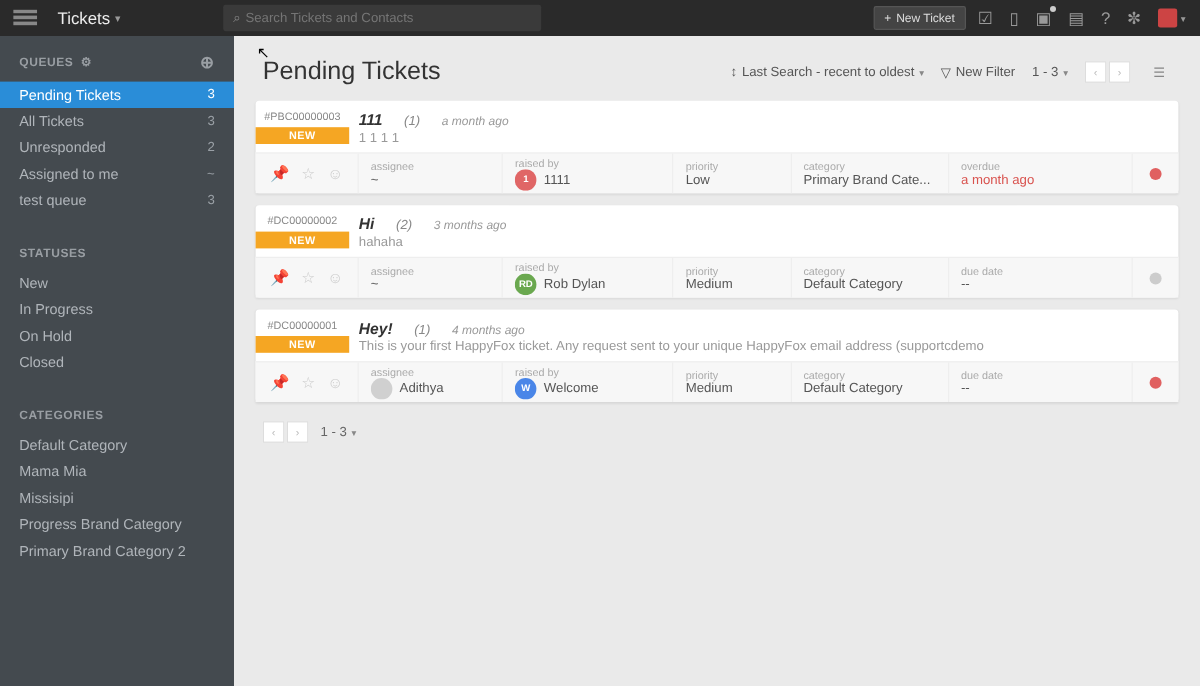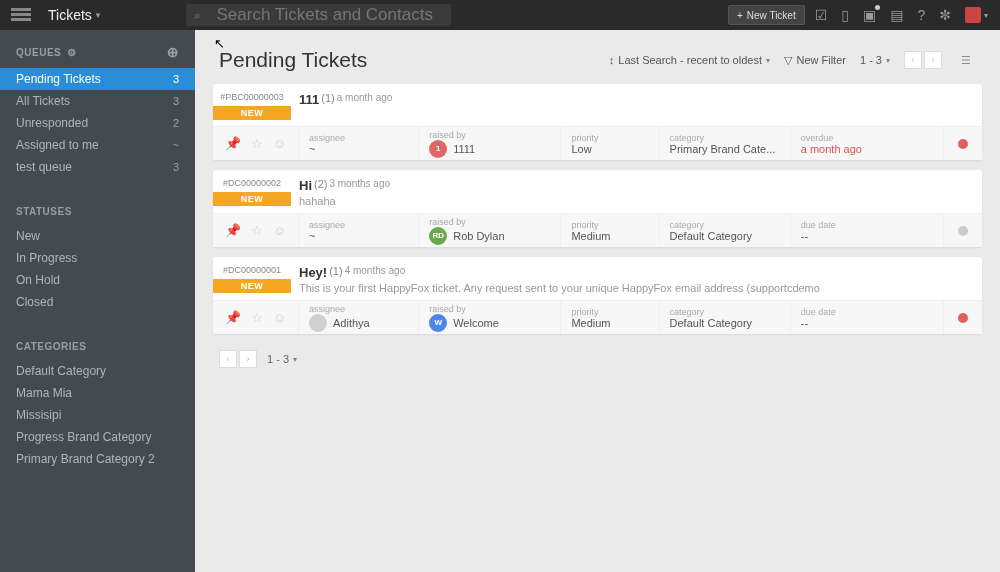--- a/index.html
+++ b/index.html
@@ -5,21 +5,21 @@
 * { margin: 0; padding: 0; box-sizing: border-box; font-family: -apple-system, BlinkMacSystemFont, "Segoe UI", Arial, sans-serif; }
 body { background: #e8e8e8; width: 1000px; height: 572px; overflow: hidden; }
 
 
 .topbar { height: 30px; background: #2a2a2a; display: flex; align-items: center; color: #ccc; font-size: 13px; }
 .topbar-logo { width: 42px; display: flex; align-items: center; justify-content: center; color: #888; }
 .topbar-logo svg { width: 20px; height: 14px; }
 .topbar-title { display: flex; align-items: center; gap: 4px; font-size: 14px; color: #eee; padding: 0 6px; cursor: pointer; }
 .topbar-title .chev { font-size: 9px; color: #999; }
 .topbar-search { margin-left: 80px; background: #3a3a3a; height: 22px; width: 265px; display: flex; align-items: center; padding: 0 8px; border-radius: 2px; }
-.topbar-search input { background: transparent; border: none; color: #ccc; font-size: 17px; margin-left: 16px; width: 100%; outline: none; }
+.topbar-search input { background: transparent; border: none; color: #ccc; font-size: 11px; margin-left: 4px; width: 100%; outline: none; }
 .topbar-spacer { flex: 1; }
 .topbar-btn-new { background: #444; border: 1px solid #555; height: 20px; padding: 0 8px; font-size: 10px; color: #ddd; display: flex; align-items: center; border-radius: 2px; cursor: pointer; gap: 4px; margin-right: 10px;}
 .topbar-icons { display: flex; align-items: center; gap: 14px; padding-right: 12px; }
 .topbar-icon { color: #999; font-size: 14px; cursor: pointer; position: relative; }
 .topbar-icon .dot { position: absolute; top: -2px; right: -4px; width: 5px; height: 5px; background: #ccc; border-radius: 50%; }
 .topbar-avatar { width: 16px; height: 16px; background: #c44; border-radius: 2px; }
 
 
 .layout { display: flex; height: calc(572px - 30px); }
 .sidebar { width: 195px; background: #444a4f; color: #b0b5ba; font-size: 12px; overflow-y: auto; }
@@ -43,21 +43,21 @@
 .pager-btn { width: 18px; height: 18px; background: #fff; border: 1px solid #ddd; display: flex; align-items: center; justify-content: center; font-size: 9px; color: #bbb; cursor: pointer; }
 .view-toggle { width: 20px; height: 20px; display: flex; align-items: center; justify-content: center; color: #888; cursor: pointer; }
 
 
 .ticket { background: #fff; margin: 0 18px 10px; border-radius: 3px; box-shadow: 0 1px 2px rgba(0,0,0,0.08); }
 .ticket-top { display: flex; padding: 8px 0 6px 0; }
 .ticket-left { width: 78px; text-align: center; font-size: 9px; color: #888; }
 .ticket-id { font-size: 9px; color: #888; margin-bottom: 4px; }
 .ticket-status { background: #f5a623; color: #fff; font-size: 9px; font-weight: 600; padding: 2px 0; letter-spacing: 0.5px; }
 .ticket-body { flex: 1; padding-left: 8px; }
-.ticket-subject-row { display: flex; align-items: flex-start; gap: 2px; }
+.ticket-subject-row { display: flex; align-items: flex-end; gap: 18px; font-style: italic; }
 .ticket-subject { font-size: 13px; font-weight: 600; color: #333; }
 .ticket-count-paren { font-size: 11px; color: #888; }
 .ticket-time { font-size: 10px; color: #999; }
 .ticket-preview { font-size: 11px; color: #999; margin-top: 2px; }
 .ticket-bottom { display: flex; align-items: center; background: #f7f7f7; border-top: 1px solid #eee; height: 34px; }
 .ticket-actions { width: 86px; display: flex; align-items: center; justify-content: center; gap: 10px; color: #ccc; font-size: 13px; border-right: 1px solid #eee; height: 100%; }
 .ticket-actions span { cursor: pointer; }
 .ticket-field { flex: 1; padding: 0 10px; border-right: 1px solid #eee; height: 100%; display: flex; flex-direction: column; justify-content: center; min-width: 0; }
 .ticket-field:last-of-type { border-right: none; }
 .tf-label { font-size: 9px; color: #aaa; }
@@ -224,20 +224,21 @@
       <div class="ticket-left">
         <div class="ticket-id">#PBC00000003</div>
         <div class="ticket-status">NEW</div>
       </div>
       <div class="ticket-body">
         <div class="ticket-subject-row">
           <span class="ticket-subject">111</span>
           <span class="ticket-count-paren">(1)</span>
           <span class="ticket-time">a month ago</span>
         </div>
+        <div class="ticket-preview">1 1 1 1</div>
       </div>
     </div>
     <div class="ticket-bottom">
       <div class="ticket-actions">
         <span>📌</span>
         <span>☆</span>
         <span>☺</span>
       </div>
       <div class="ticket-field" style="flex:0.9">
         <div class="tf-label">assignee</div>

